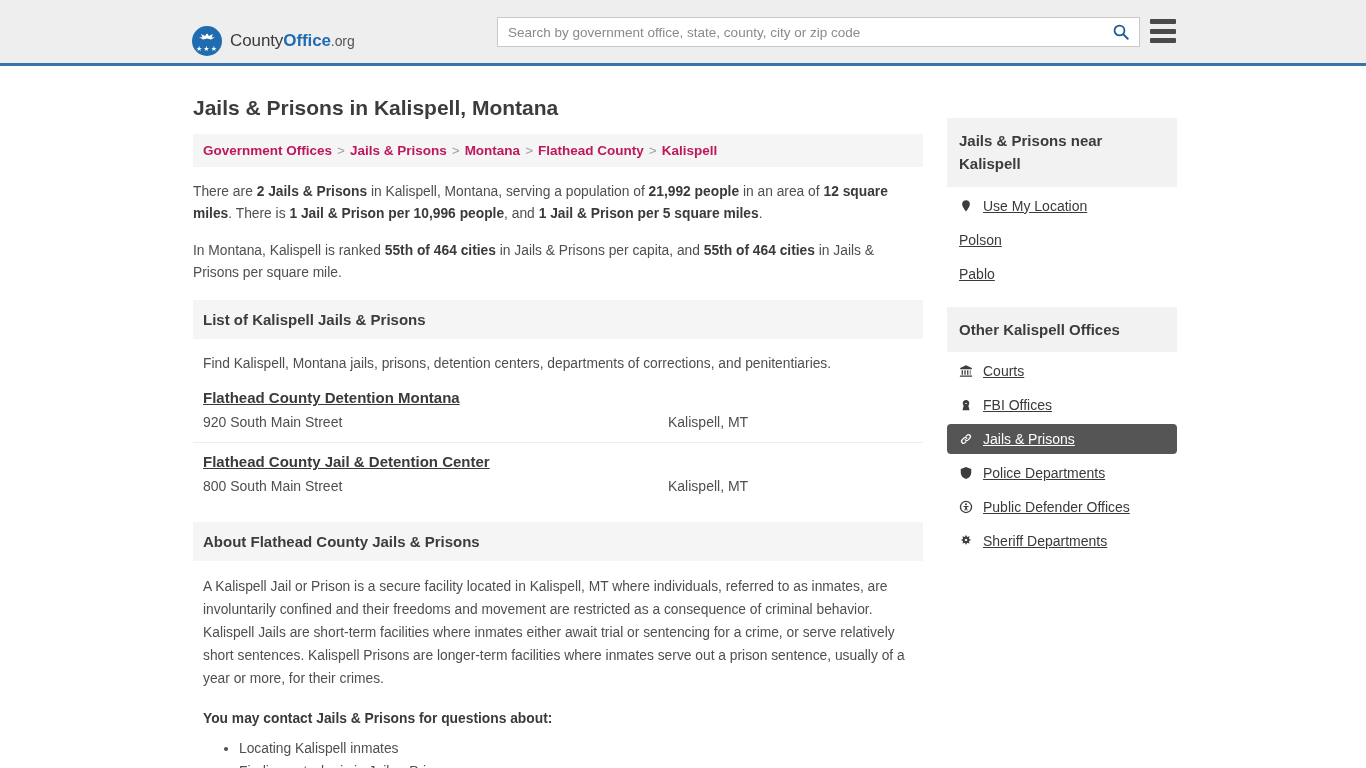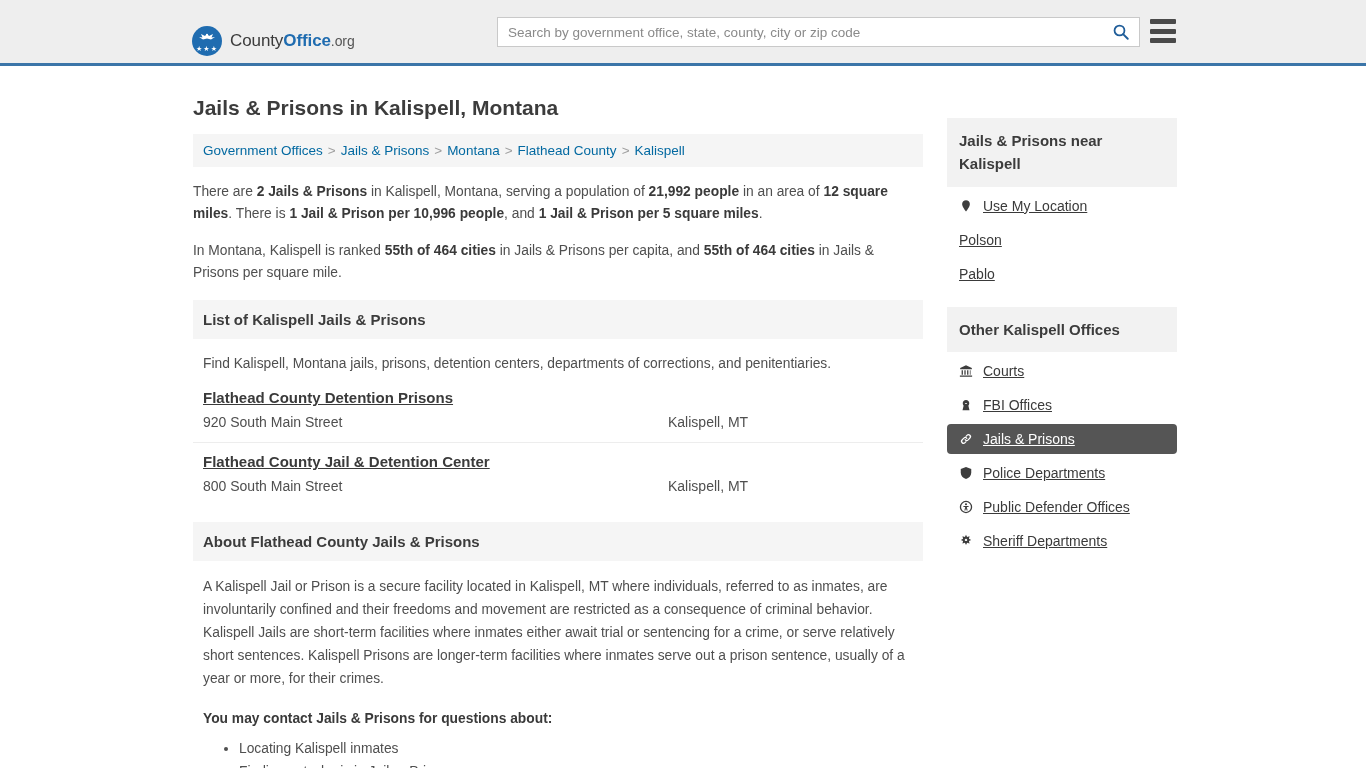--- a/index.html
+++ b/index.html
@@ -133,22 +133,23 @@
 
   
   .breadcrumb {
     background: #f5f5f5;
     padding: 9px 10px;
     font-size: 13.5px;
     color: #6f6f6f;
     margin-bottom: 14px;
   }
   .breadcrumb a {
-    color: #0369a1;
+    color: #be185d;
     text-decoration: none;
+    font-weight: bold;
   }
   .breadcrumb .sep { color: #9e9e9e; margin: 0 5px; }
 
   
   .intro p {
     margin: 0 0 14px 0;
     font-size: 13.8px;
     line-height: 1.62;
     color: #4f4f4f;
   }
@@ -312,21 +313,21 @@
 
     <div class="intro">
       <p id="intro-p1"><span>There are </span><b>2 Jails &amp; Prisons</b><span> in Kalispell, Montana, serving a population of </span><b>21,992 people</b><span> in an area of </span><b>12 square miles</b><span>. There is </span><b>1 Jail &amp; Prison per 10,996 people</b><span>, and </span><b>1 Jail &amp; Prison per 5 square miles</b><span>.</span></p>
       <p id="intro-p2"><span>In Montana, Kalispell is ranked </span><b>55th of 464 cities</b><span> in Jails &amp; Prisons per capita, and </span><b>55th of 464 cities</b><span> in Jails &amp; Prisons per square mile.</span></p>
     </div>
 
     <div class="section-head">List of Kalispell Jails &amp; Prisons</div>
     <div class="section-sub">Find Kalispell, Montana jails, prisons, detention centers, departments of corrections, and penitentiaries.</div>
 
     <div id="listings">
-          <div class="listing"><a class="listing-name" href="#">Flathead County Detention Prisons</a><div class="listing-row">
+          <div class="listing"><a class="listing-name" href="#">Flathead County Detention Montana</a><div class="listing-row">
               <div class="listing-addr">920 South Main Street</div>
               <div class="listing-city">Kalispell, MT</div>
             </div></div>
           <div class="listing"><a class="listing-name" href="#">Flathead County Jail &amp; Detention Center</a><div class="listing-row">
               <div class="listing-addr">800 South Main Street</div>
               <div class="listing-city">Kalispell, MT</div>
             </div></div>
         </div>
 
     <div class="section-head">About Flathead County Jails &amp; Prisons</div>

